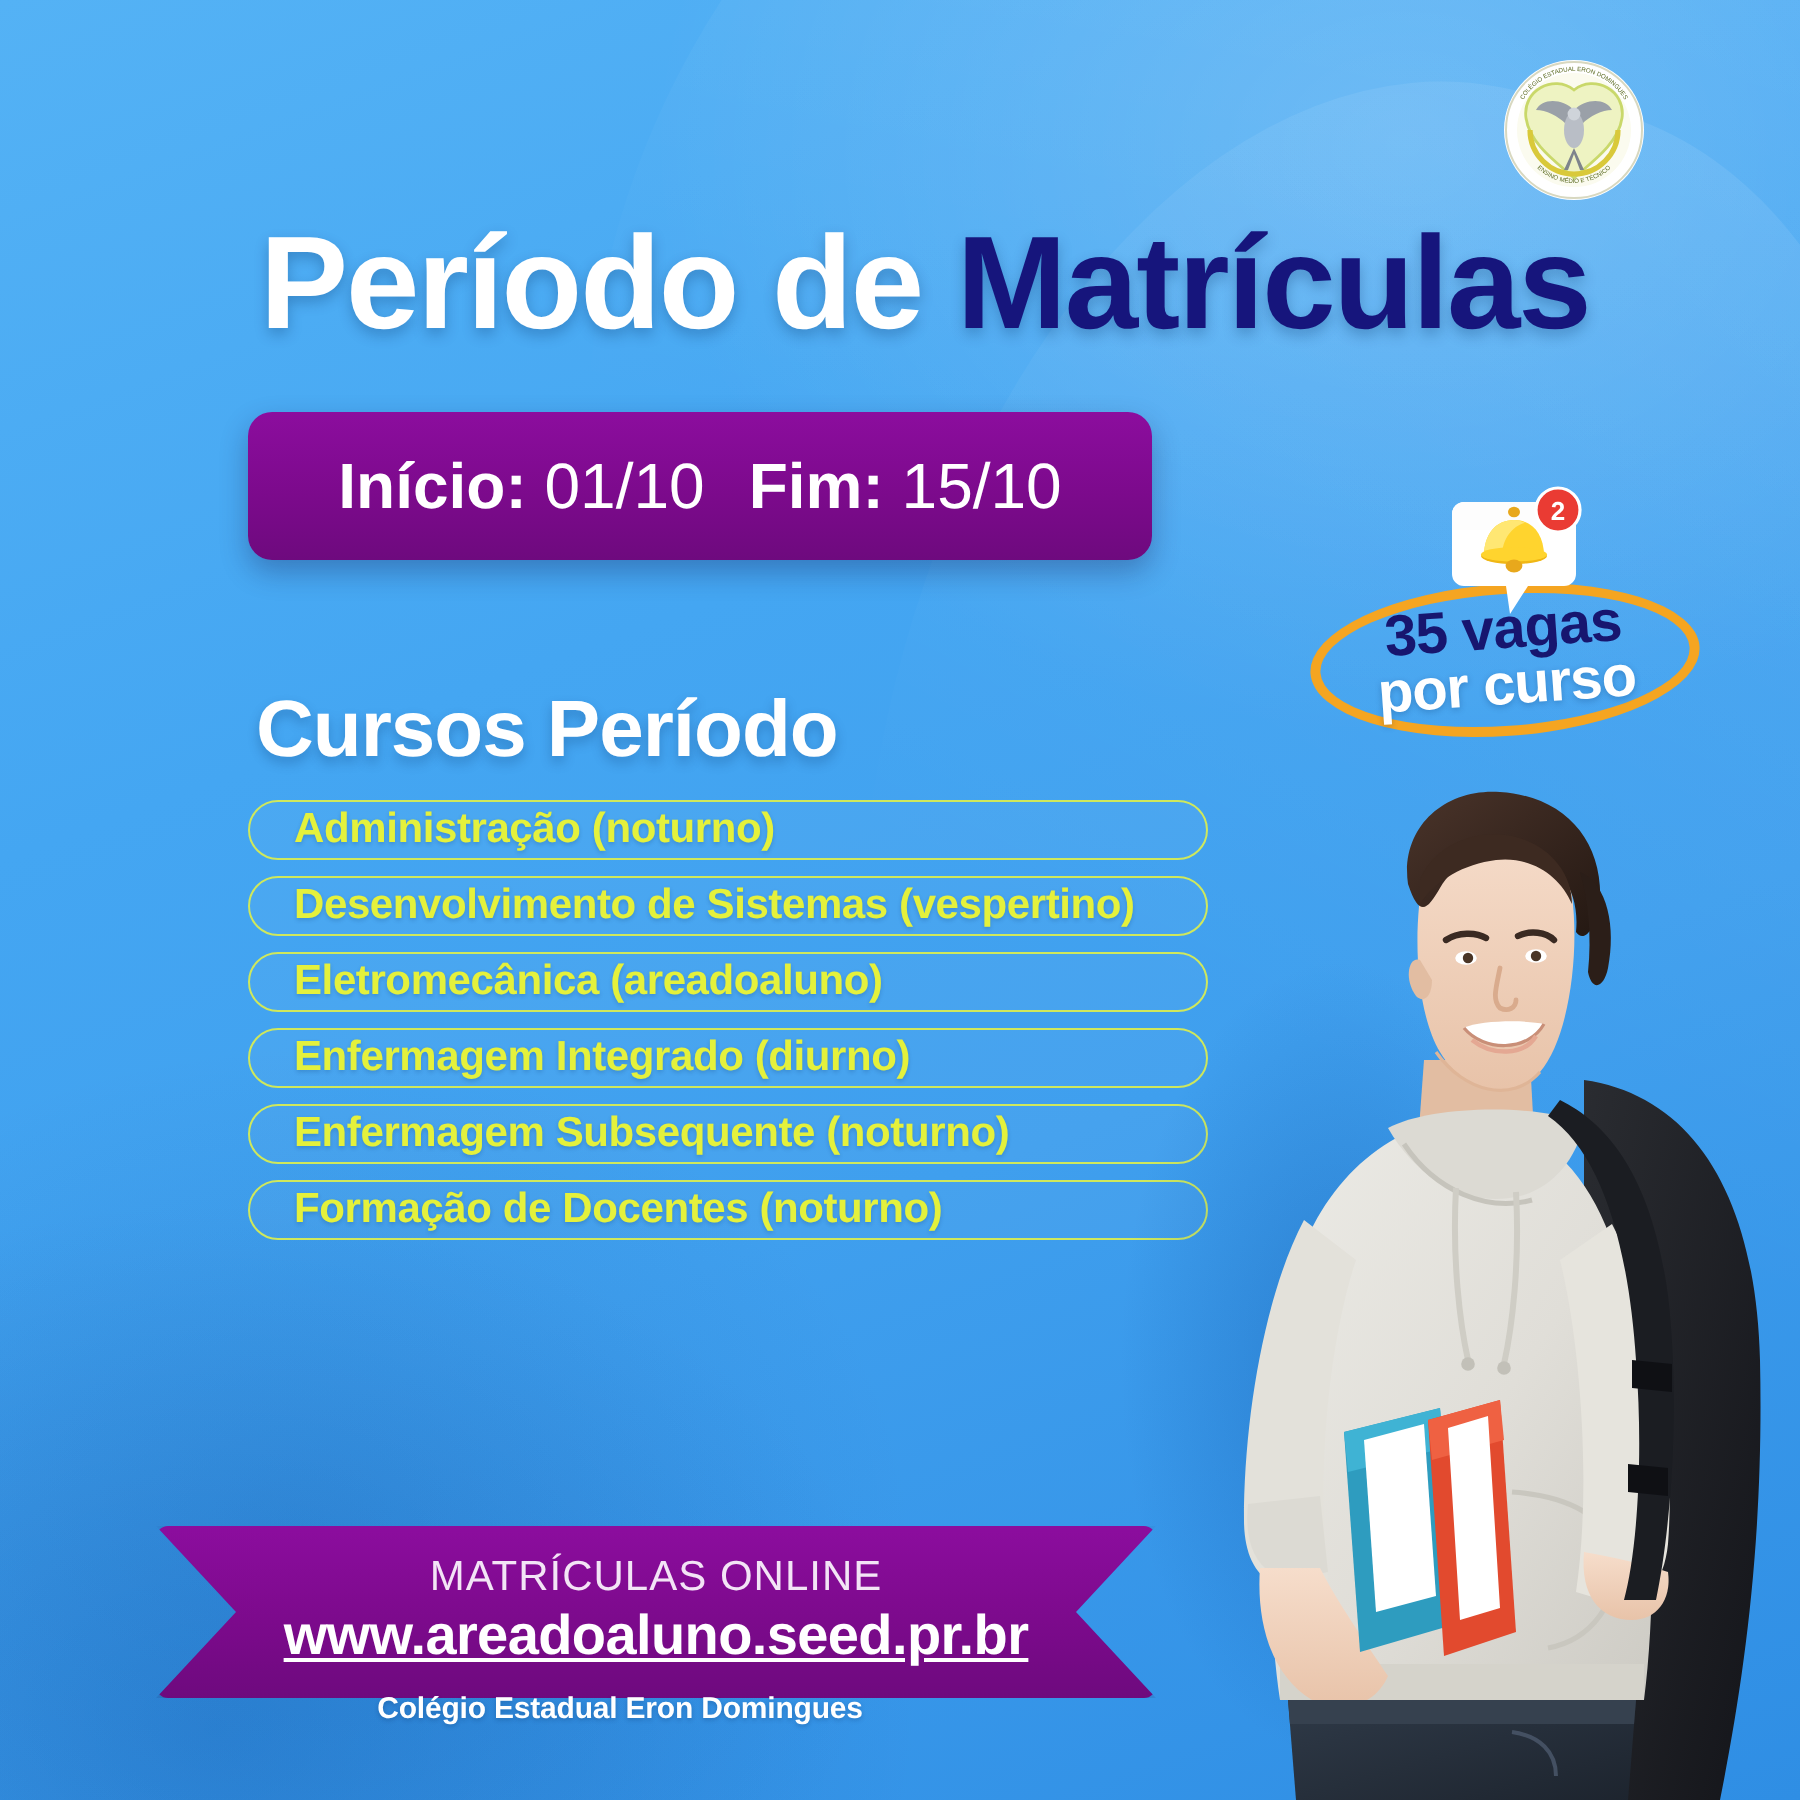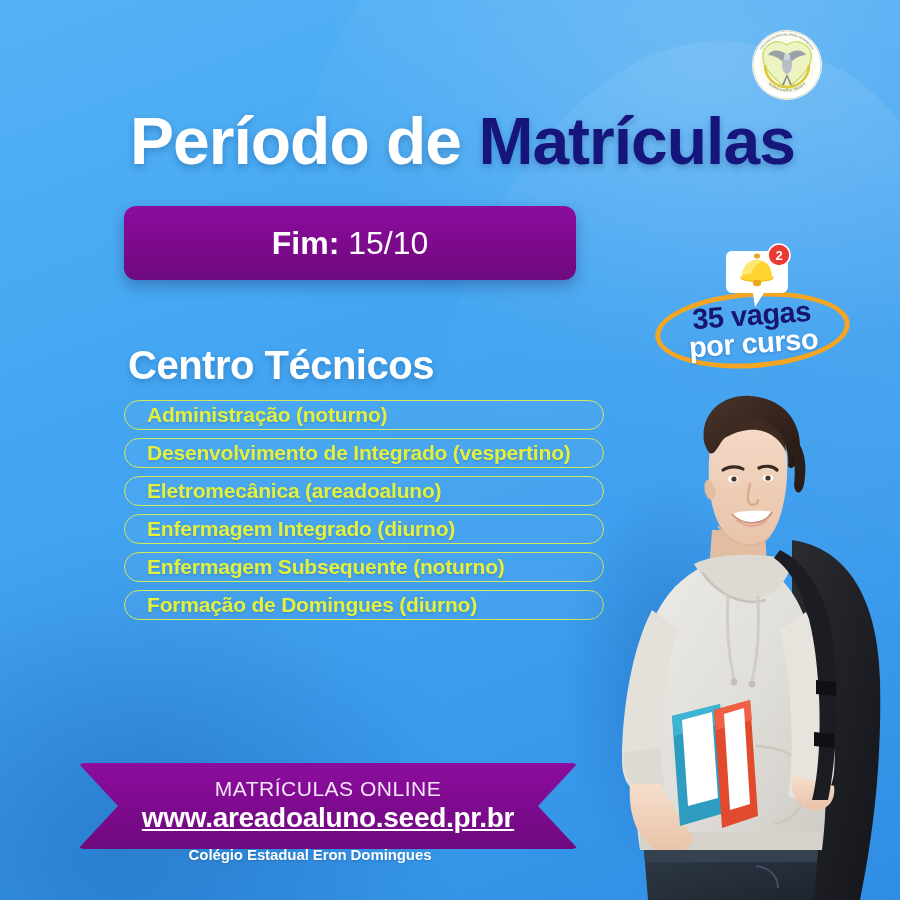--- a/index.html
+++ b/index.html
@@ -258,20 +258,24 @@
     </svg>
   </div>
 
   <div class="headline">
     <span class="w1">Período de</span>
     <span class="w2">Matrículas</span>
   </div>
 
   <div class="date-banner">
     <div class="date-seg">
+      <span class="lbl">Início:</span>
+      <span class="val">01/10</span>
+    </div>
+    <div class="date-seg">
       <span class="lbl">Fim:</span>
       <span class="val">15/10</span>
     </div>
   </div>
 
   <div class="vagas">
     <div class="ring"></div>
     <div class="txt">
       <div class="l1">35 vagas</div>
       <div class="l2">por curso</div>
@@ -289,40 +293,40 @@
         <ellipse cx="0" cy="6" rx="16.5" ry="4" fill="#f0b715"></ellipse>
         <ellipse cx="0" cy="5.2" rx="16.5" ry="3.6" fill="#ffd42e"></ellipse>
         <ellipse cx="0" cy="11" rx="4.2" ry="3.2" fill="#e8a81c"></ellipse>
       </g>
       <circle cx="61" cy="12" r="11" fill="#ea3b33"></circle>
       <circle cx="61" cy="12" r="11" fill="none" stroke="#ffffff" stroke-width="1.6"></circle>
       <text x="61" y="17" text-anchor="middle" font-size="13" font-weight="bold" font-family="'Liberation Sans', sans-serif" fill="#ffffff">2</text>
     </svg>
   </div>
 
-  <div class="cursos-title">Centro Técnicos</div>
+  <div class="cursos-title">Cursos Período</div>
 
   <div class="pill-list">
     <div class="pill">
       <span>Administração (noturno)</span>
     </div>
     <div class="pill">
-      <span>Desenvolvimento de Integrado (vespertino)</span>
+      <span>Desenvolvimento de Sistemas (vespertino)</span>
     </div>
     <div class="pill">
       <span>Eletromecânica (areadoaluno)</span>
     </div>
     <div class="pill">
       <span>Enfermagem Integrado (diurno)</span>
     </div>
     <div class="pill">
       <span>Enfermagem Subsequente (noturno)</span>
     </div>
     <div class="pill">
-      <span>Formação de Domingues (diurno)</span>
+      <span>Formação de Docentes (noturno)</span>
     </div>
   </div>
 
   <div class="student">
     <svg viewBox="0 0 345 520" width="345" height="520">
       <defs>
         <linearGradient id="hoodie" x1="0" y1="0" x2="1" y2="1">
           <stop offset="0%" stop-color="#ecebe6"></stop>
           <stop offset="55%" stop-color="#e0ded8"></stop>
           <stop offset="100%" stop-color="#cdcbc4"></stop>

